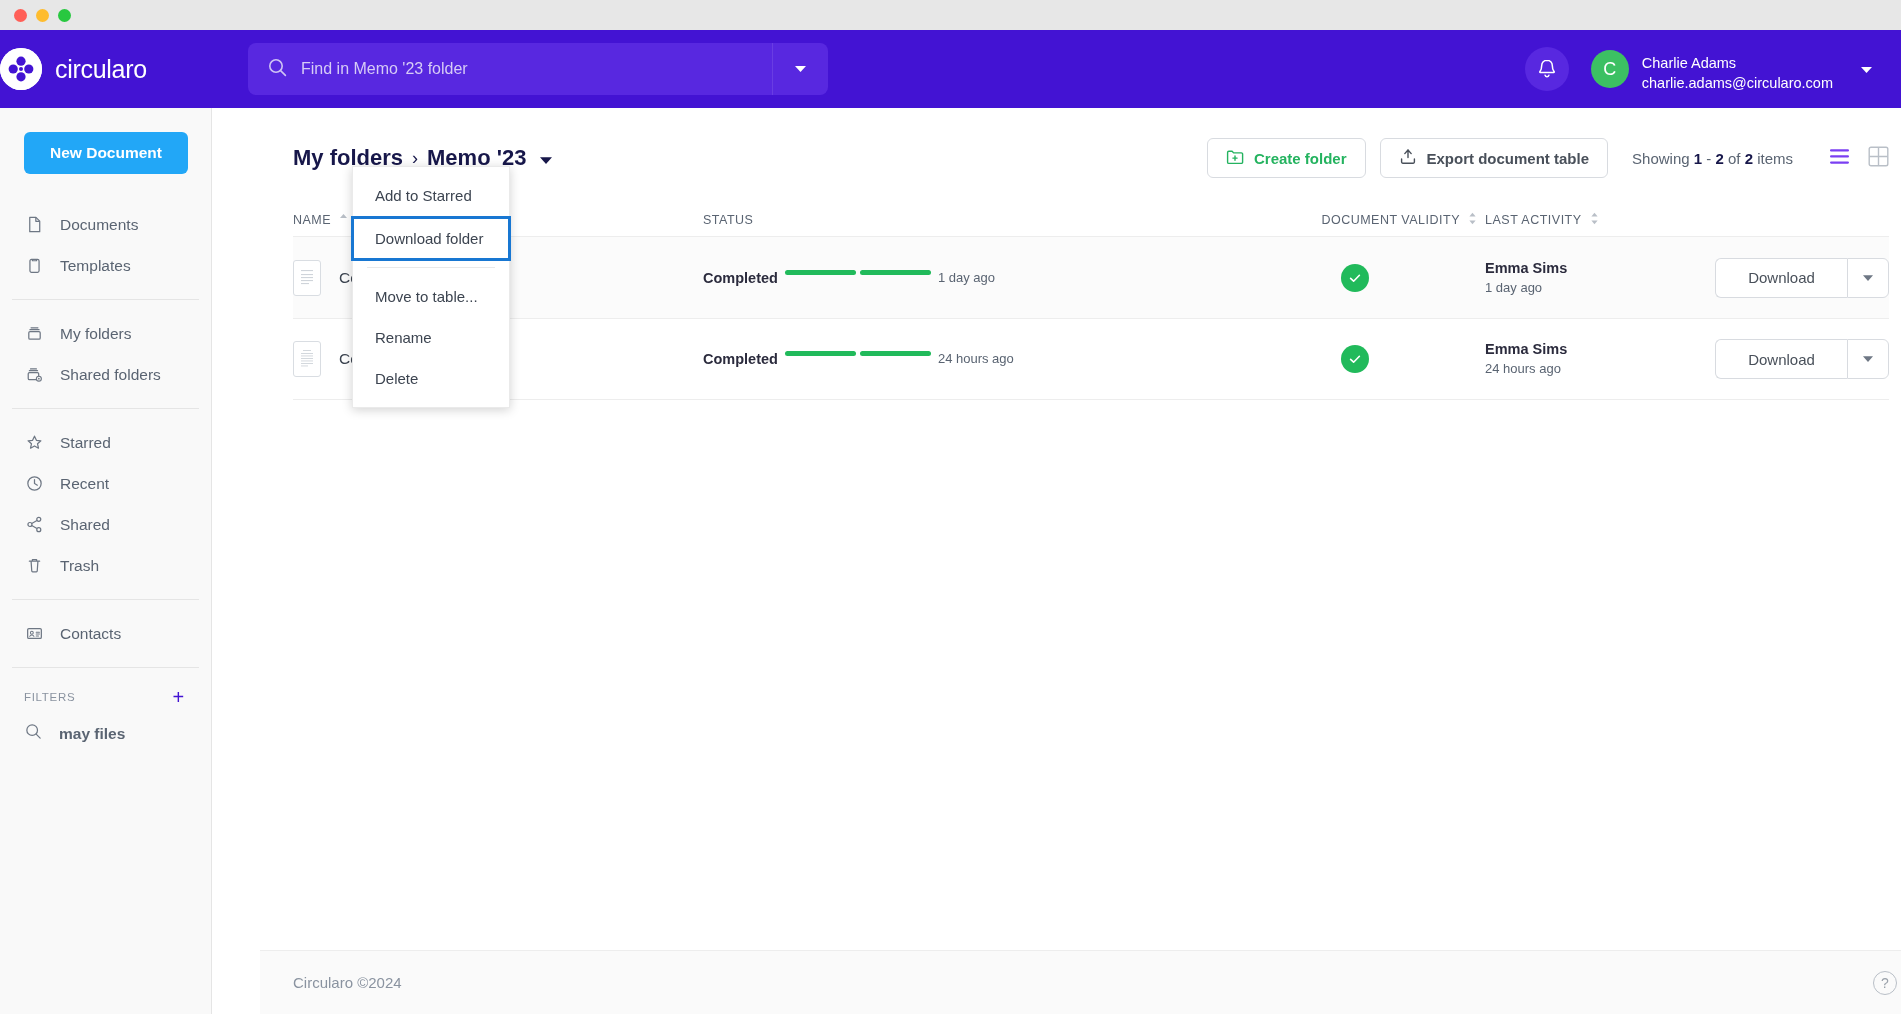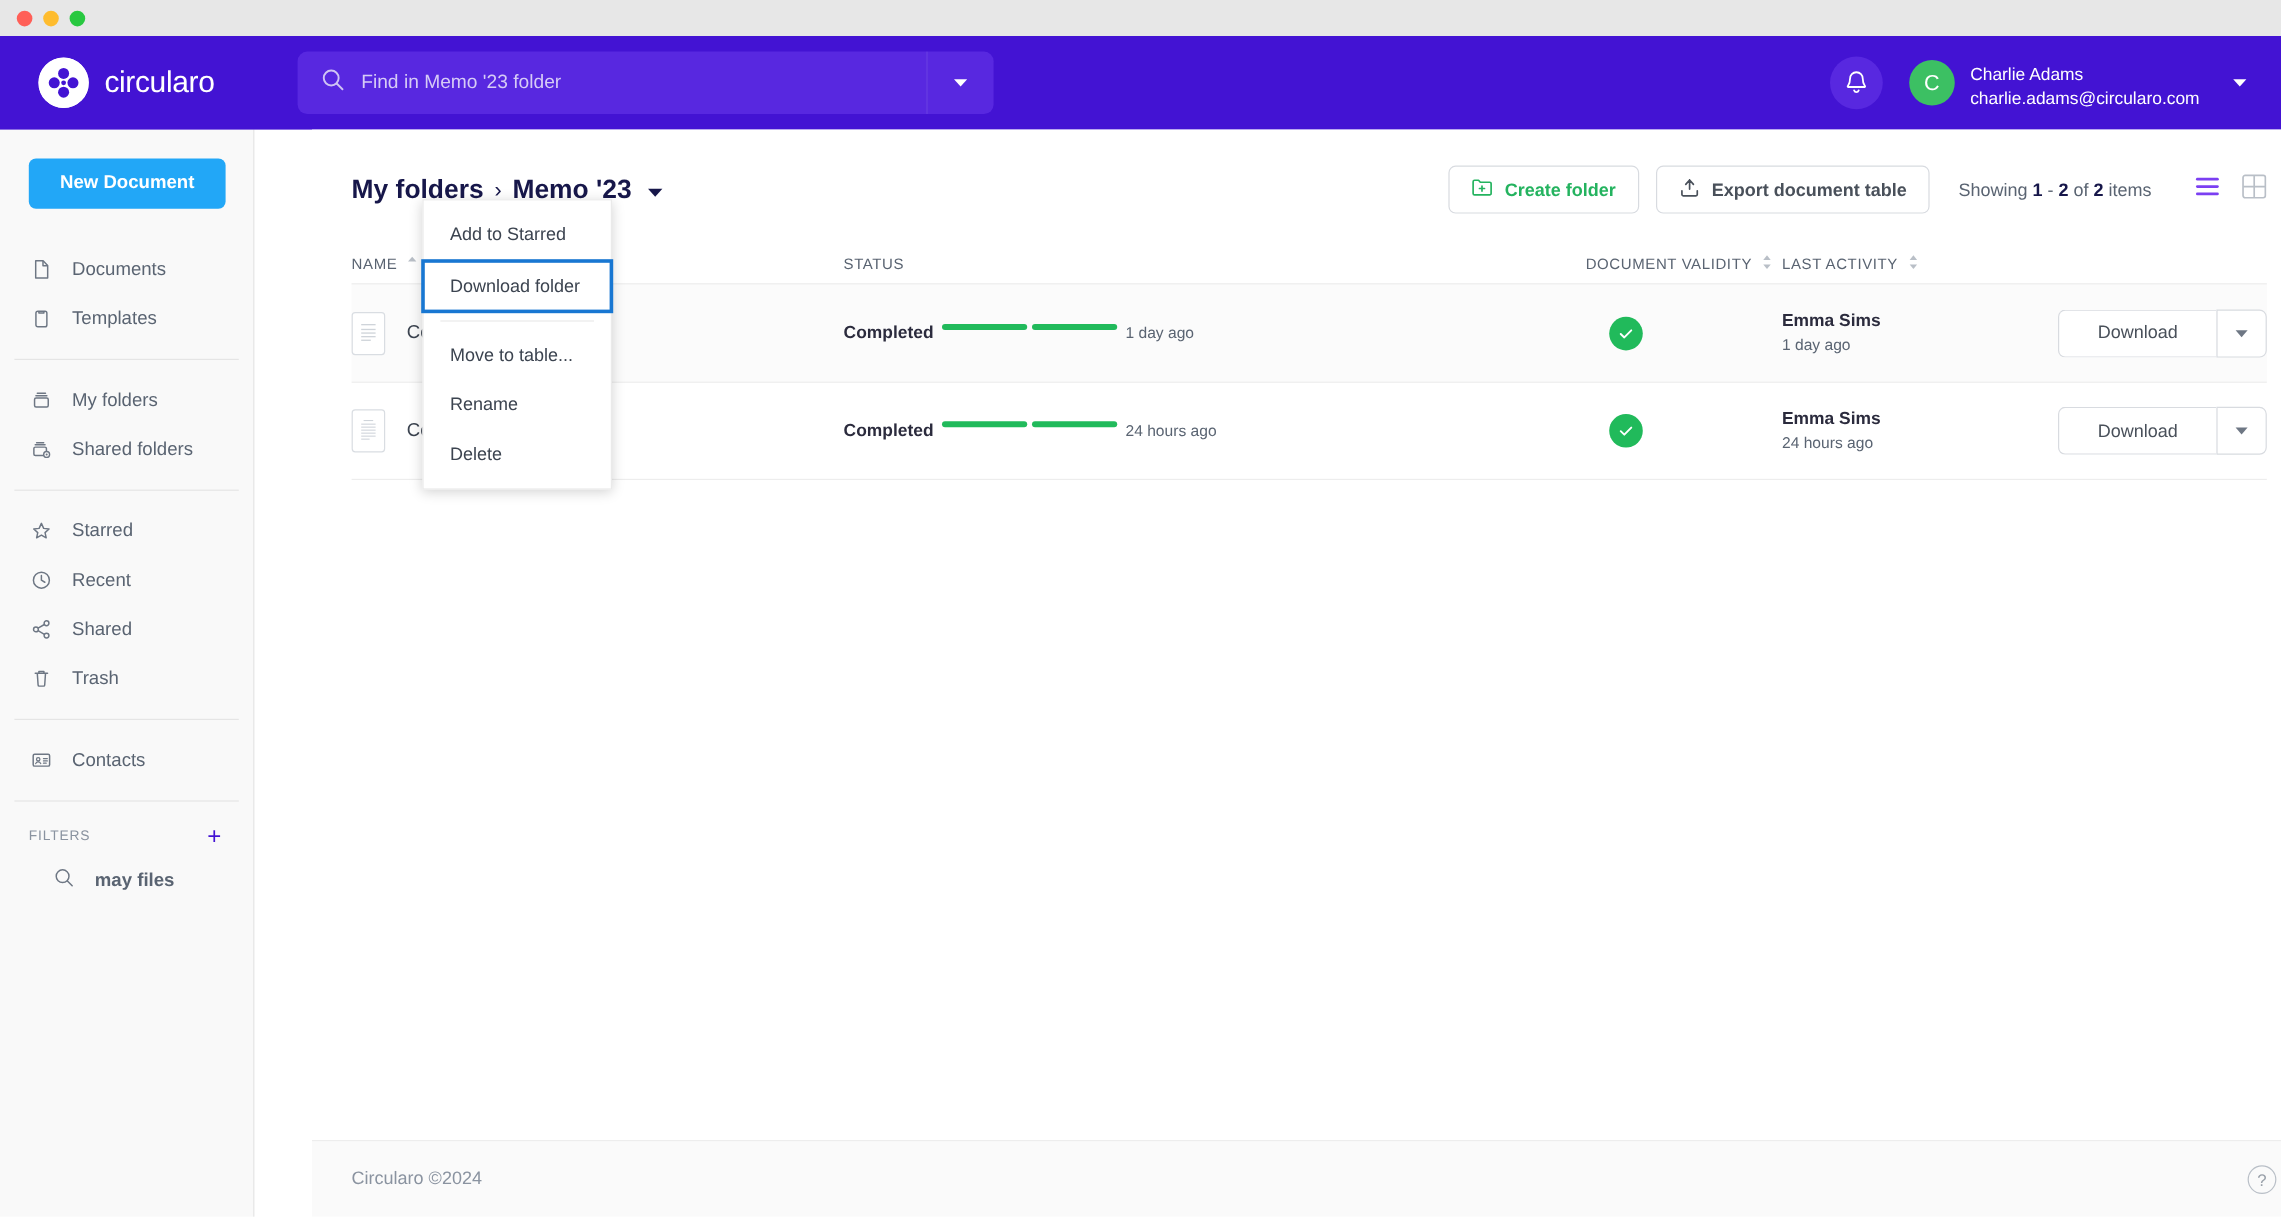--- a/index.html
+++ b/index.html
@@ -22,21 +22,21 @@
   .dot.yellow { background: #febc2e; }
   .dot.green { background: #28c840; }
 
   
   .topbar {
     height: 78px; width: 100%;
     background: #4313d3;
     display: flex; align-items: center;
     position: relative;
   }
-  .brand { display: flex; align-items: center; gap: 13px; padding-left: 32px; width: 212px; }
+  .brand { display: flex; align-items: center; gap: 13px; width: 212px; }
   .brand-mark {
     width: 42px; height: 42px; border-radius: 50%;
     background: #ffffff; position: relative; flex: 0 0 auto;
   }
   .brand-name {
     color: #ffffff; font-size: 25px; letter-spacing: -0.3px; font-weight: 400;
   }
 
   .searchbox {
     margin-left: 36px;
@@ -110,21 +110,21 @@
   .nav-sep { height: 1px; background: #e5e5e5; margin: 13px 12px; }
   .filters-head {
     display: flex; align-items: center; justify-content: space-between;
     padding: 6px 26px 6px 24px;
     color: #8a93a0; font-size: 11.5px; letter-spacing: .7px;
   }
   .filters-add { color: #4313d3; font-size: 20px; line-height: 1; cursor: pointer; }
   .filter-item {
     height: 41px; display: flex; align-items: center;
     padding-left: 24px; gap: 16px; cursor: pointer;
-    color: #5a6472; font-size: 15.5px; font-weight: bold; margin-left: 20px;
+    color: #5a6472; font-size: 15.5px; font-weight: bold;
   }
 
   
   .main {
     flex: 1 1 auto; height: 100%;
     display: flex; flex-direction: column;
     background: #ffffff; position: relative;
   }
   .content { flex: 1 1 auto; position: relative; overflow: hidden; }
 

